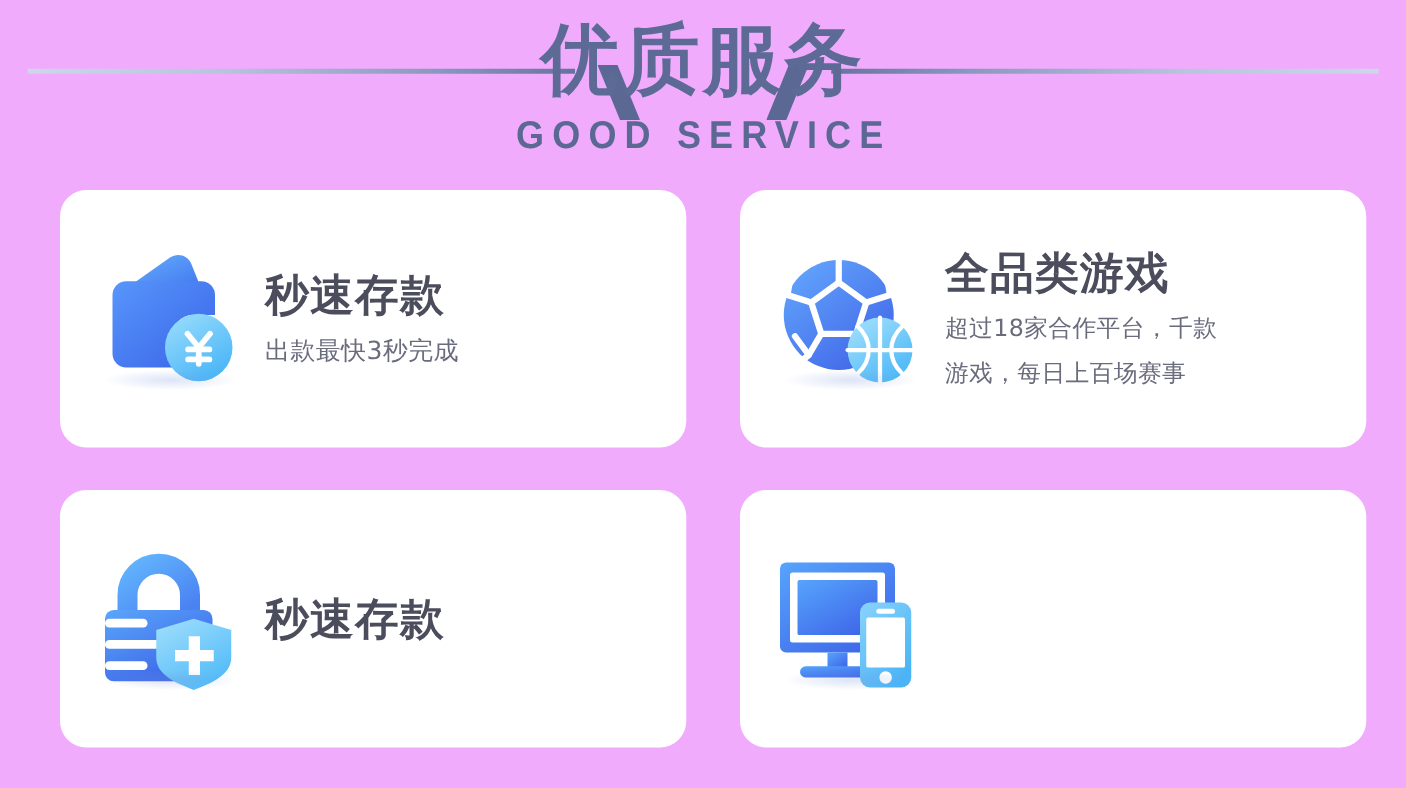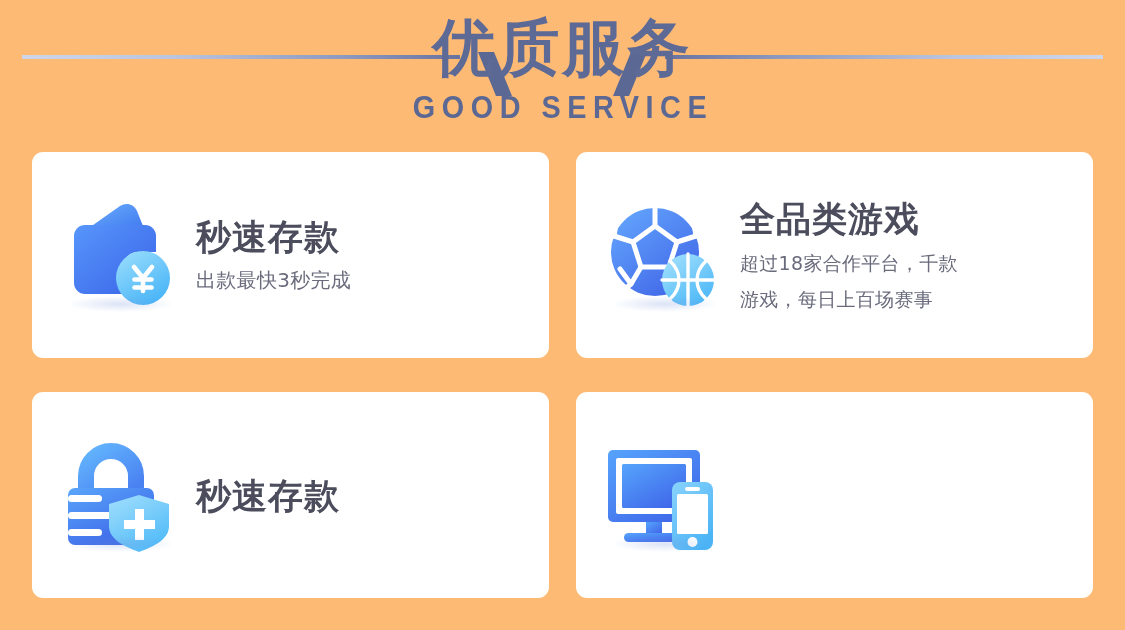--- a/index.html
+++ b/index.html
@@ -3,21 +3,21 @@
 <meta charset="utf-8">
 <style>
   * { margin:0; padding:0; box-sizing:border-box; }
   html, body {
     width:1125px; height:630px;
     background:#000;
     font-family:"Liberation Sans", "DejaVu Sans", sans-serif;
     overflow:hidden;
   }
 
-  .page { position:relative; width:1125px; height:630px; background:#fdba74; }
+  .page { position:relative; width:1125px; height:630px; background:#f0abfc; }
 
   
   .header {
     position:absolute; left:0; top:0; width:1125px; height:140px;
   }
   .header-center {
     position:absolute; left:50%; top:6px; transform:translateX(-50%);
     width:420px; text-align:center;
   }
   .title-cn {
@@ -66,25 +66,26 @@
   .grid {
     position:absolute; left:32px; top:152px;
     width:1061px; height:446px;
     display:grid;
     grid-template-columns:517px 517px;
     grid-template-rows:206px 206px;
     column-gap:27px; row-gap:34px;
   }
   .card {
     background:#ffffff;
-    border-radius:11px;
+    border-radius:21px;
     display:flex; align-items:center;
     padding:0 22px 0 26px;
     overflow:hidden;
     position:relative;
+    margin-left:16px;
   }
 
   .card-icon {
     width:122px; height:122px; flex:0 0 122px;
     position:relative; margin-right:16px;
   }
   .card-text { flex:1 1 auto; min-width:0; padding-top:2px; }
   .card-title {
     font-size:35px; font-weight:bold; color:#4b4c5c;
     line-height:46px; letter-spacing:1px; white-space:nowrap;

